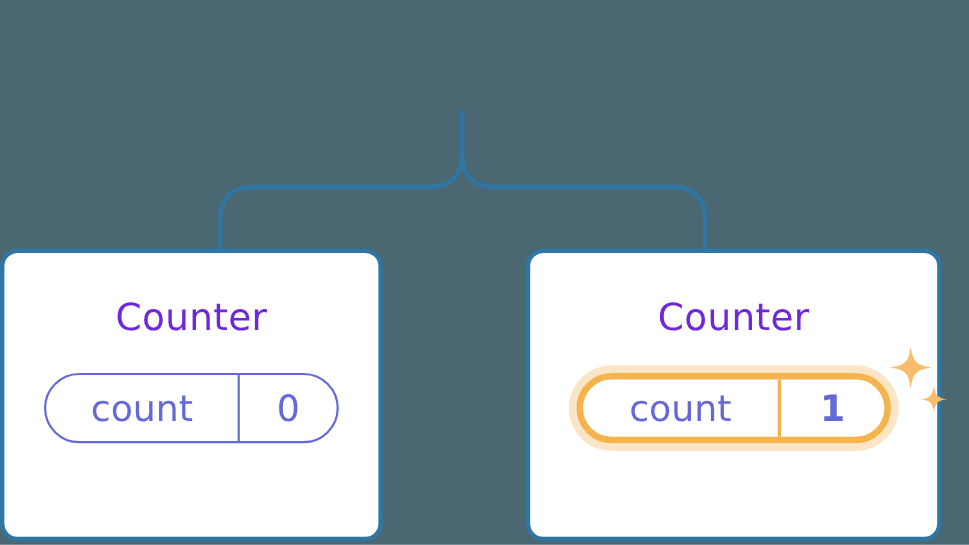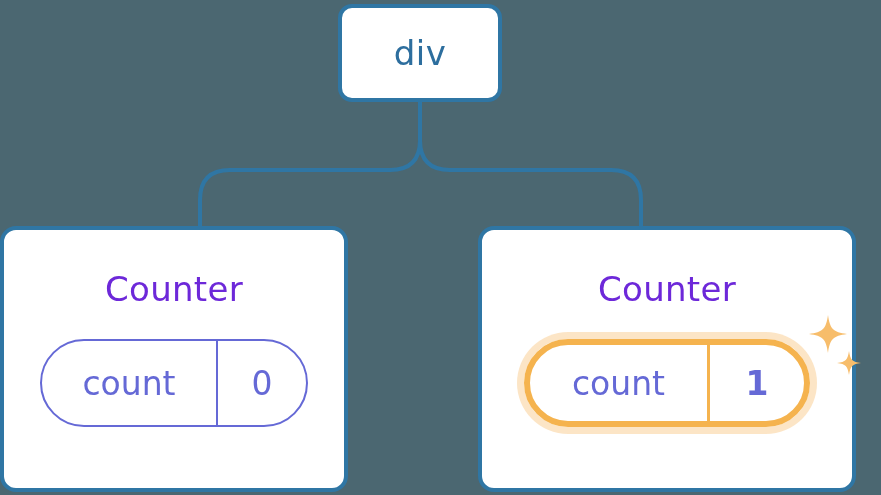--- a/index.html
+++ b/index.html
@@ -85,21 +85,21 @@
     position: relative;
     margin-top: 33px;
     display: flex;
     align-items: center;
   }
   .pill {
     display: flex;
     align-items: stretch;
     border-radius: 999px;
     box-sizing: border-box;
-    height: 88px;
+    height: 64px;
   }
   .pill-plain {
     border: 2px solid #6569d6;
     width: 268px;
   }
   .pill-highlight {
     border: 6px solid #f5b34e;
     width: 286px;
     box-shadow: 0 0 0 7px rgba(247,187,105,0.38);
   }
@@ -142,23 +142,20 @@
 <body>
 
 <div id="stage">
 
   <svg id="connectors" viewBox="0 0 881 495" xmlns="http://www.w3.org/2000/svg">
 
     <path d="M 420 102 L 420 140 Q 420 170 390 170 L 230 170 Q 200 170 200 200 L 200 228" fill="none" stroke="#2f76a4" stroke-width="4" stroke-linecap="round"></path>
     <path d="M 420 102 L 420 140 Q 420 170 450 170 L 611 170 Q 641 170 641 200 L 641 228" fill="none" stroke="#2f76a4" stroke-width="4" stroke-linecap="round"></path>
   </svg>
 
-  <div class="node" id="node-div">
-    <span class="node-title-root">div</span>
-  </div>
 
   <div class="node node-counter" id="node-counter-left">
     <span class="node-title">Counter</span>
 
     <div class="pill-wrap">
       <div class="pill pill-plain">
         <div class="pill-key">count</div>
         <div class="pill-val">0</div>
       </div>
     </div>

